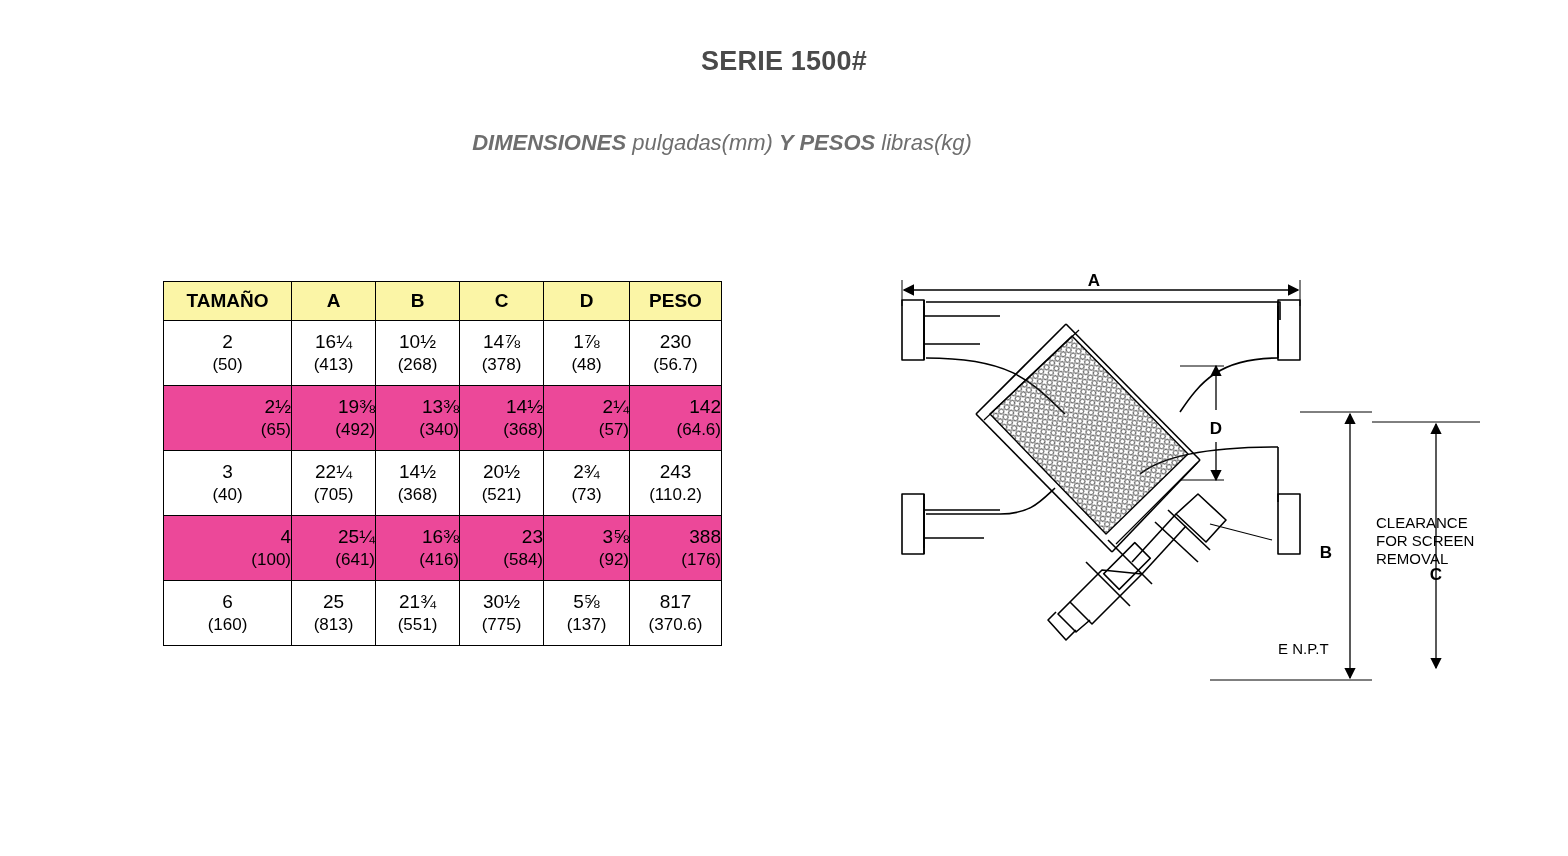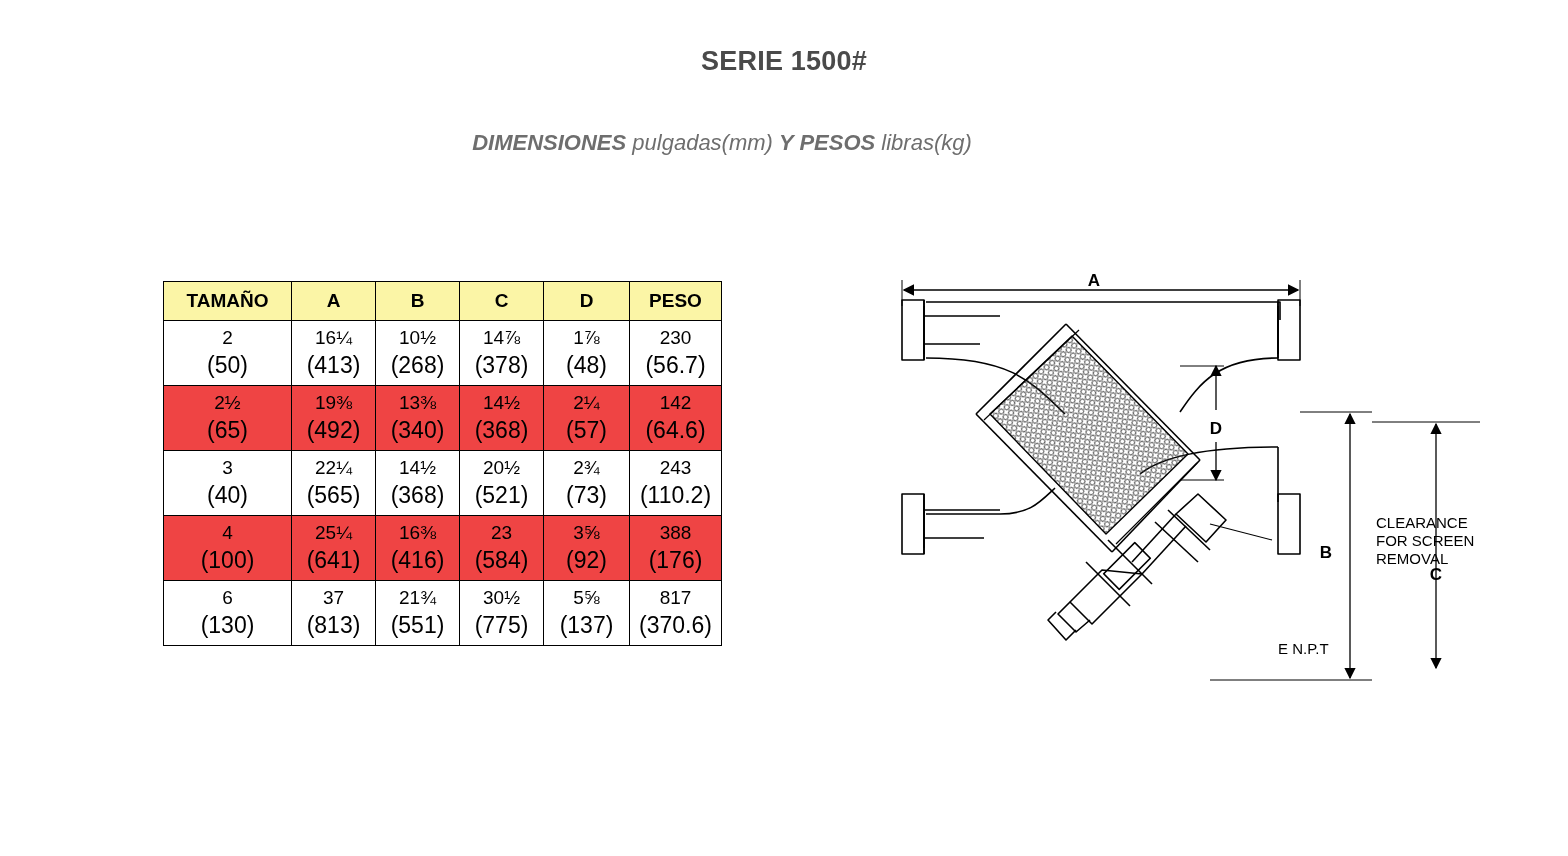--- a/index.html
+++ b/index.html
@@ -62,24 +62,25 @@
     height: 38px;
     font-weight: bold;
     background: #fbf5a6;
     font-size: 19px;
   }
   table.dim td {
     height: 64px;
     line-height: 1.35;
   }
   table.dim tr.shaded td {
-    background: #ef4444;
+    background: #ec4899;
+    text-align: right;
   }
   .cell-main { display: block; font-size: 19px; }
-  .cell-sub  { display: block; font-size: 23px; }
+  .cell-sub  { display: block; font-size: 17px; }
   
   col.c-size { width: 128px; }
   col.c-a    { width: 84px; }
   col.c-b    { width: 84px; }
   col.c-c    { width: 84px; }
   col.c-d    { width: 86px; }
   col.c-w    { width: 92px; }
 
   
   #drawing {
@@ -176,21 +177,21 @@
         </td>
       </tr>
 
       <tr>
         <td>
           <span class="cell-main">3</span>
           <span class="cell-sub">(40)</span>
         </td>
         <td>
           <span class="cell-main">22¼</span>
-          <span class="cell-sub">(565)</span>
+          <span class="cell-sub">(705)</span>
         </td>
         <td>
           <span class="cell-main">14½</span>
           <span class="cell-sub">(368)</span>
         </td>
         <td>
           <span class="cell-main">20½</span>
           <span class="cell-sub">(521)</span>
         </td>
         <td>
@@ -226,24 +227,24 @@
         </td>
         <td>
           <span class="cell-main">388</span>
           <span class="cell-sub">(176)</span>
         </td>
       </tr>
 
       <tr>
         <td>
           <span class="cell-main">6</span>
-          <span class="cell-sub">(130)</span>
-        </td>
-        <td>
-          <span class="cell-main">37</span>
+          <span class="cell-sub">(160)</span>
+        </td>
+        <td>
+          <span class="cell-main">25</span>
           <span class="cell-sub">(813)</span>
         </td>
         <td>
           <span class="cell-main">21¾</span>
           <span class="cell-sub">(551)</span>
         </td>
         <td>
           <span class="cell-main">30½</span>
           <span class="cell-sub">(775)</span>
         </td>

